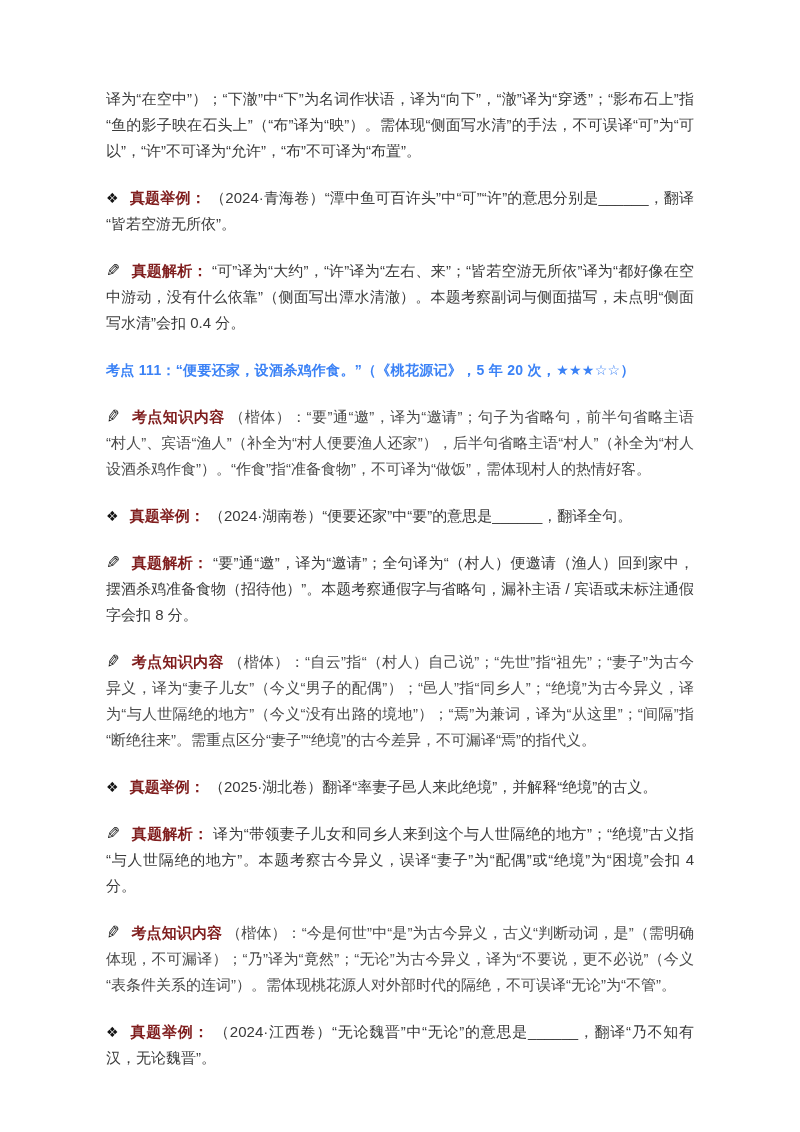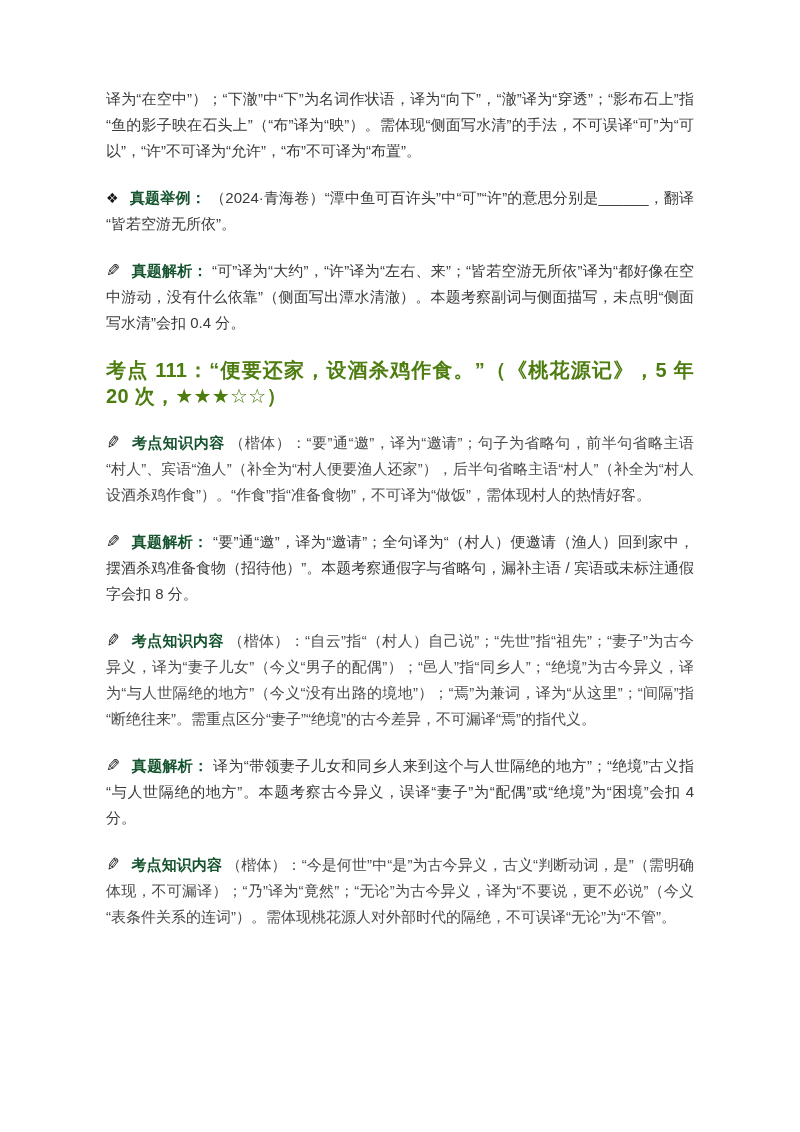--- a/index.html
+++ b/index.html
@@ -20,26 +20,26 @@
     font-size: 15px;
     line-height: 26px;
     text-align: justify;
     overflow: hidden;
   }
   .para {
     margin: 0 0 21px 0;
   }
   .label {
     font-weight: 700;
-    color: #14532d;
+    color: #7f1d1d;
   }
   .kaodian {
     font-weight: 700;
-    color: #4d7c0f;
-    font-size: 20px;
+    color: #3b82f6;
+    font-size: 14px;
     letter-spacing: 0.3px;
   }
   .knowledge-text {
     color: #4a4a4a;
   }
   .icon {
     display: inline-block;
     color: #141414;
     margin-right: 7px;
     font-weight: 400;
@@ -80,42 +80,57 @@
   <p class="para kaodian">
     <span>考点 111：“便要还家，设酒杀鸡作食。”（《桃花源记》，5 年 20 次，★★★☆☆）</span>
   </p>
 
   <p class="para">
     <span class="icon pen">✎</span>
     <span class="label">考点知识内容</span>
     <span class="knowledge-text">（楷体）：“要”通“邀”，译为“邀请”；句子为省略句，前半句省略主语“村人”、宾语“渔人”（补全为“村人便要渔人还家”），后半句省略主语“村人”（补全为“村人设酒杀鸡作食”）。“作食”指“准备食物”，不可译为“做饭”，需体现村人的热情好客。</span>
   </p>
 
+  <p class="para">
+    <span class="icon diamond">❖</span>
+    <span class="label">真题举例：</span>
+    <span>（2024·湖南卷）“便要还家”中“要”的意思是______，翻译全句。</span>
+  </p>
 
   <p class="para">
     <span class="icon pencil">✎</span>
     <span class="label">真题解析：</span>
     <span>“要”通“邀”，译为“邀请”；全句译为“（村人）便邀请（渔人）回到家中，摆酒杀鸡准备食物（招待他）”。本题考察通假字与省略句，漏补主语 / 宾语或未标注通假字会扣 8 分。</span>
   </p>
 
 
   <p class="para">
     <span class="icon pen">✎</span>
     <span class="label">考点知识内容</span>
     <span class="knowledge-text">（楷体）：“自云”指“（村人）自己说”；“先世”指“祖先”；“妻子”为古今异义，译为“妻子儿女”（今义“男子的配偶”）；“邑人”指“同乡人”；“绝境”为古今异义，译为“与人世隔绝的地方”（今义“没有出路的境地”）；“焉”为兼词，译为“从这里”；“间隔”指“断绝往来”。需重点区分“妻子”“绝境”的古今差异，不可漏译“焉”的指代义。</span>
   </p>
 
+  <p class="para">
+    <span class="icon diamond">❖</span>
+    <span class="label">真题举例：</span>
+    <span>（2025·湖北卷）翻译“率妻子邑人来此绝境”，并解释“绝境”的古义。</span>
+  </p>
 
   <p class="para">
     <span class="icon pencil">✎</span>
     <span class="label">真题解析：</span>
     <span>译为“带领妻子儿女和同乡人来到这个与人世隔绝的地方”；“绝境”古义指“与人世隔绝的地方”。本题考察古今异义，误译“妻子”为“配偶”或“绝境”为“困境”会扣 4 分。</span>
   </p>
 
 
   <p class="para">
     <span class="icon pen">✎</span>
     <span class="label">考点知识内容</span>
     <span class="knowledge-text">（楷体）：“今是何世”中“是”为古今异义，古义“判断动词，是”（需明确体现，不可漏译）；“乃”译为“竟然”；“无论”为古今异义，译为“不要说，更不必说”（今义“表条件关系的连词”）。需体现桃花源人对外部时代的隔绝，不可误译“无论”为“不管”。</span>
   </p>
 
+  <p class="para">
+    <span class="icon diamond">❖</span>
+    <span class="label">真题举例：</span>
+    <span>（2024·江西卷）“无论魏晋”中“无论”的意思是______，翻译“乃不知有汉，无论魏晋”。</span>
+  </p>
 
 </div>
 
 </body></html>

